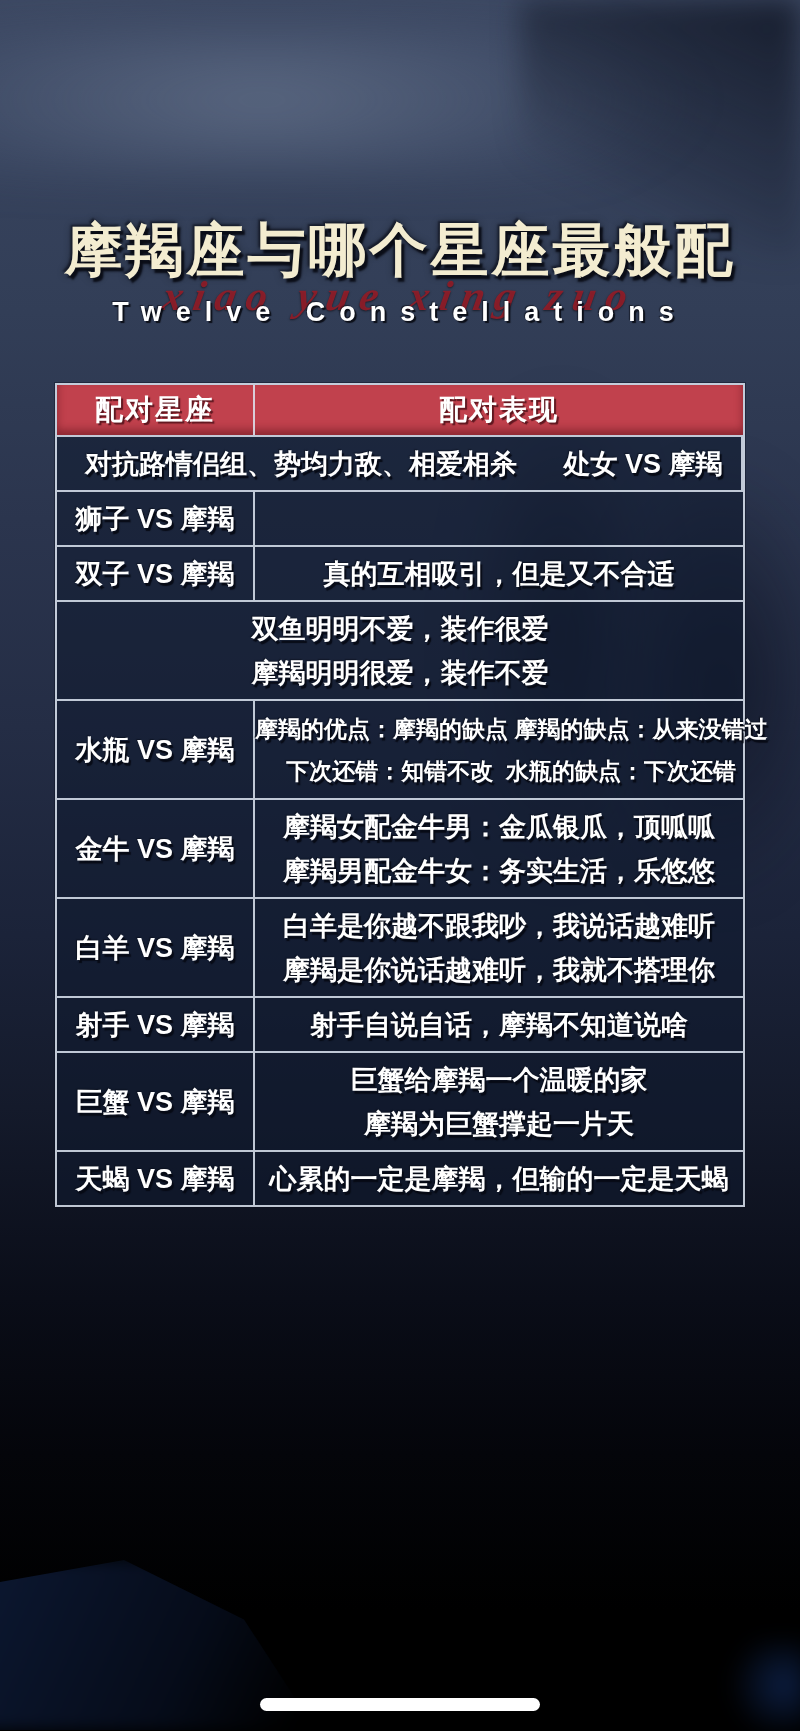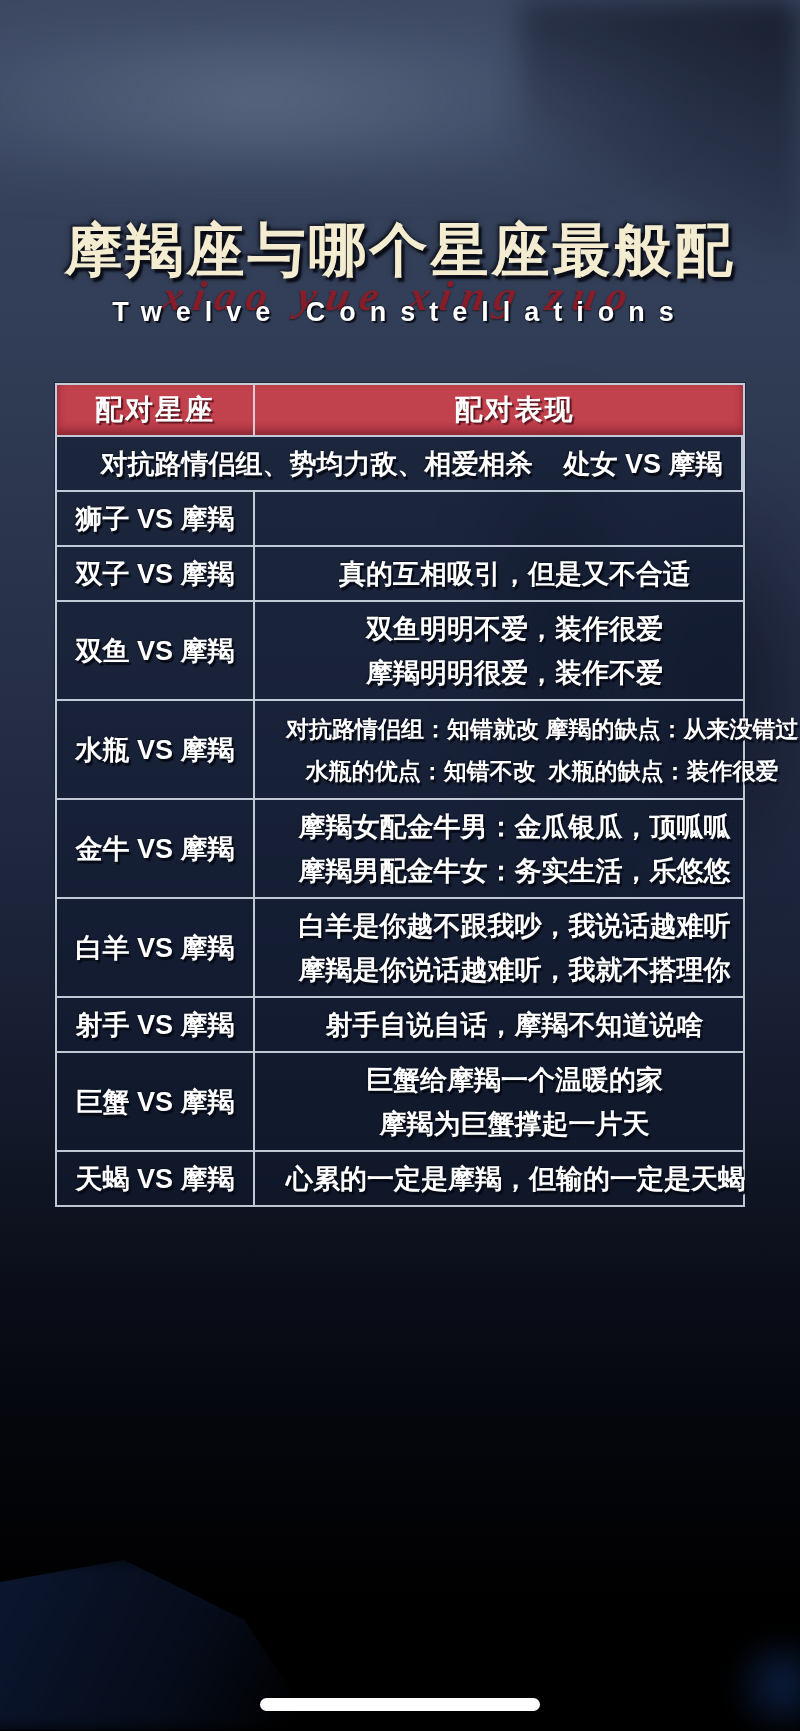--- a/index.html
+++ b/index.html
@@ -77,21 +77,21 @@
     display:flex;height:50px;background:var(--accent);
     box-shadow:inset 0 -5px 8px rgba(95,18,28,.55);
   }
   .thead .cell{color:#fff;font-size:28px;font-weight:bold;letter-spacing:2px;
     text-shadow:2px 2px 1px rgba(70,12,20,.8);}
   .row{display:flex;background:var(--row-bg);border-top:2px solid var(--line);}
   .row.h-s{height:55px;}
   .row.h-d{height:99px;}
   .cell{display:flex;flex-direction:column;justify-content:center;align-items:center;}
   .cell-sign{width:198px;border-right:2px solid var(--line);flex-shrink:0;}
-  .cell-perf{flex:1;padding-left:31px;}
+  .cell-perf{flex:1;}
   .sign-text,.perf-line{
     color:#fff;font-weight:bold;font-size:27px;white-space:pre;
     text-shadow:2px 2.5px 1px rgba(6,10,20,.95),-1px -1px 1px rgba(6,10,20,.5);
   }
   .perf-line{line-height:44px;}
   .row.small .perf-line{font-size:23px;line-height:42px;letter-spacing:0;}
 
   
   .home-indicator{
     position:absolute;left:50%;transform:translateX(-50%);
@@ -137,36 +137,33 @@
   <div class="row h-s">
     <div class="cell cell-sign">
         <span class="sign-text">双子 VS 摩羯</span>
       </div>
     <div class="cell cell-perf">
         <span class="perf-line">真的互相吸引，但是又不合适</span>
       </div>
   </div>
 
   <div class="row h-d">
-    <div class="cell cell-sign">
-        <span class="sign-text">双鱼 VS 摩羯</span>
-      </div>
     <div class="cell cell-perf">
       <span class="perf-line">双鱼明明不爱，装作很爱</span>
       <span class="perf-line">摩羯明明很爱，装作不爱</span>
     </div>
   </div>
 
   <div class="row h-d small">
     <div class="cell cell-sign">
         <span class="sign-text">水瓶 VS 摩羯</span>
       </div>
     <div class="cell cell-perf">
-      <span class="perf-line">对抗路情侣组：知错就改 摩羯的缺点：从来没错过</span>
-      <span class="perf-line">水瓶的优点：知错不改  水瓶的缺点：装作很爱</span>
+      <span class="perf-line">摩羯的优点：摩羯的缺点 摩羯的缺点：从来没错过</span>
+      <span class="perf-line">下次还错：知错不改  水瓶的缺点：下次还错</span>
     </div>
   </div>
 
   <div class="row h-d">
     <div class="cell cell-sign">
         <span class="sign-text">金牛 VS 摩羯</span>
       </div>
     <div class="cell cell-perf">
       <span class="perf-line">摩羯女配金牛男：金瓜银瓜，顶呱呱</span>
       <span class="perf-line">摩羯男配金牛女：务实生活，乐悠悠</span>

